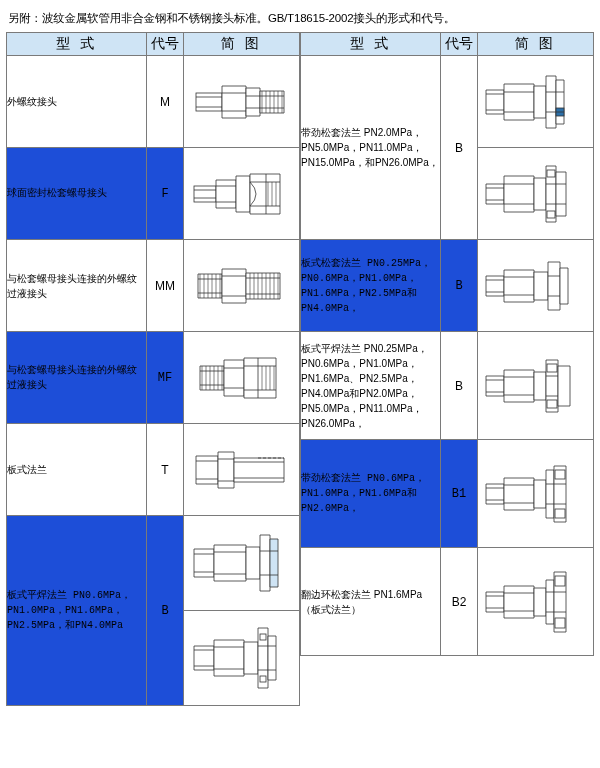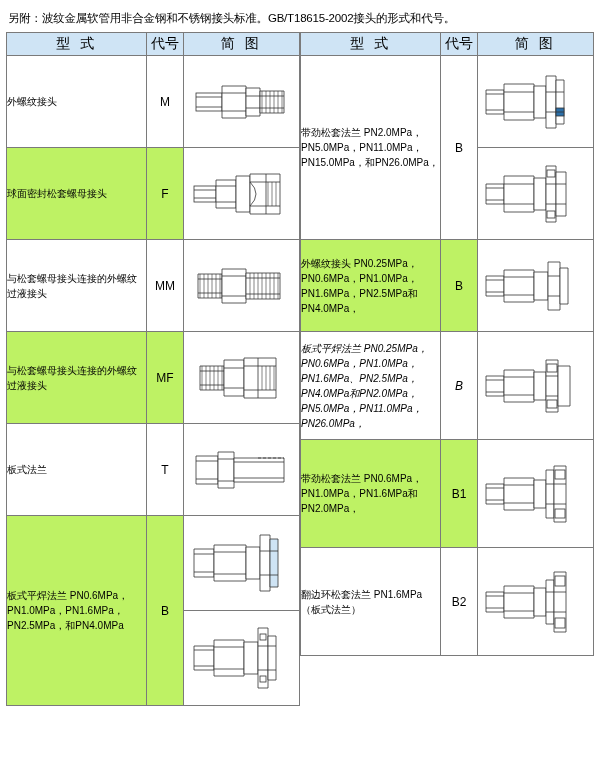--- a/index.html
+++ b/index.html
@@ -66,21 +66,21 @@
   .cell-code {
     text-align: center;
     vertical-align: middle;
     font-size: 12px;
   }
   .cell-fig {
     text-align: center;
     vertical-align: middle;
     background: #ffffff;
   }
-  .yellow { background: #bef264; }
+  .yellow { background: #1d4ed8; font-family: Liberation Mono, monospace; }
   .white { background: #ffffff; }
   .fig-wrap {
     width: 100%;
     height: 100%;
     display: flex;
     align-items: center;
     justify-content: center;
   }
   svg { display: block; }
 </style>
@@ -380,21 +380,21 @@
                       <path d="M74 18 L74 62 L84 62 L84 18 Z" fill="#fff"></path>
                       <line x1="64" y1="30" x2="84" y2="30"></line>
                       <line x1="64" y1="50" x2="84" y2="50"></line>
                     </g>
                   </svg>
                 </div>
               </td>
             </tr>
 
             <tr style="height:92px;">
-              <td class="cell-name yellow">外螺纹接头 PN0.25MPa，PN0.6MPa，PN1.0MPa，PN1.6MPa，PN2.5MPa和PN4.0MPa，</td>
+              <td class="cell-name yellow">板式松套法兰 PN0.25MPa，PN0.6MPa，PN1.0MPa，PN1.6MPa，PN2.5MPa和PN4.0MPa，</td>
               <td class="cell-code yellow">B</td>
               <td class="cell-fig">
                 <div class="fig-wrap">
                   <svg width="106" height="76" viewBox="0 0 106 76">
                     <g stroke="#333" stroke-width="0.8" fill="none">
                       <path d="M4 28 L4 48 L22 48 L22 28 Z" fill="#fff"></path>
                       <line x1="4" y1="32" x2="22" y2="32"></line>
                       <line x1="4" y1="44" x2="22" y2="44"></line>
                       <path d="M22 22 L22 54 L52 54 L52 22 Z" fill="#fff"></path>
                       <line x1="22" y1="29" x2="52" y2="29"></line>
@@ -403,21 +403,21 @@
                       <path d="M66 14 L66 62 L78 62 L78 14 Z" fill="#fff"></path>
                       <line x1="66" y1="28" x2="78" y2="28"></line>
                       <line x1="66" y1="48" x2="78" y2="48"></line>
                       <path d="M78 20 L78 56 L86 56 L86 20 Z" fill="#fff"></path>
                     </g>
                   </svg>
                 </div>
               </td>
             </tr>
 
-            <tr style="height:108px;font-style:italic;">
+            <tr style="height:108px;">
               <td class="cell-name white">板式平焊法兰 PN0.25MPa，PN0.6MPa，PN1.0MPa，PN1.6MPa、PN2.5MPa，PN4.0MPa和PN2.0MPa，PN5.0MPa，PN11.0MPa，PN26.0MPa，</td>
               <td class="cell-code white">B</td>
               <td class="cell-fig">
                 <div class="fig-wrap">
                   <svg width="106" height="86" viewBox="0 0 106 86">
                     <g stroke="#333" stroke-width="0.8" fill="none">
                       <path d="M4 33 L4 53 L22 53 L22 33 Z" fill="#fff"></path>
                       <line x1="4" y1="37" x2="22" y2="37"></line>
                       <line x1="4" y1="49" x2="22" y2="49"></line>
                       <path d="M22 27 L22 59 L52 59 L52 27 Z" fill="#fff"></path>

